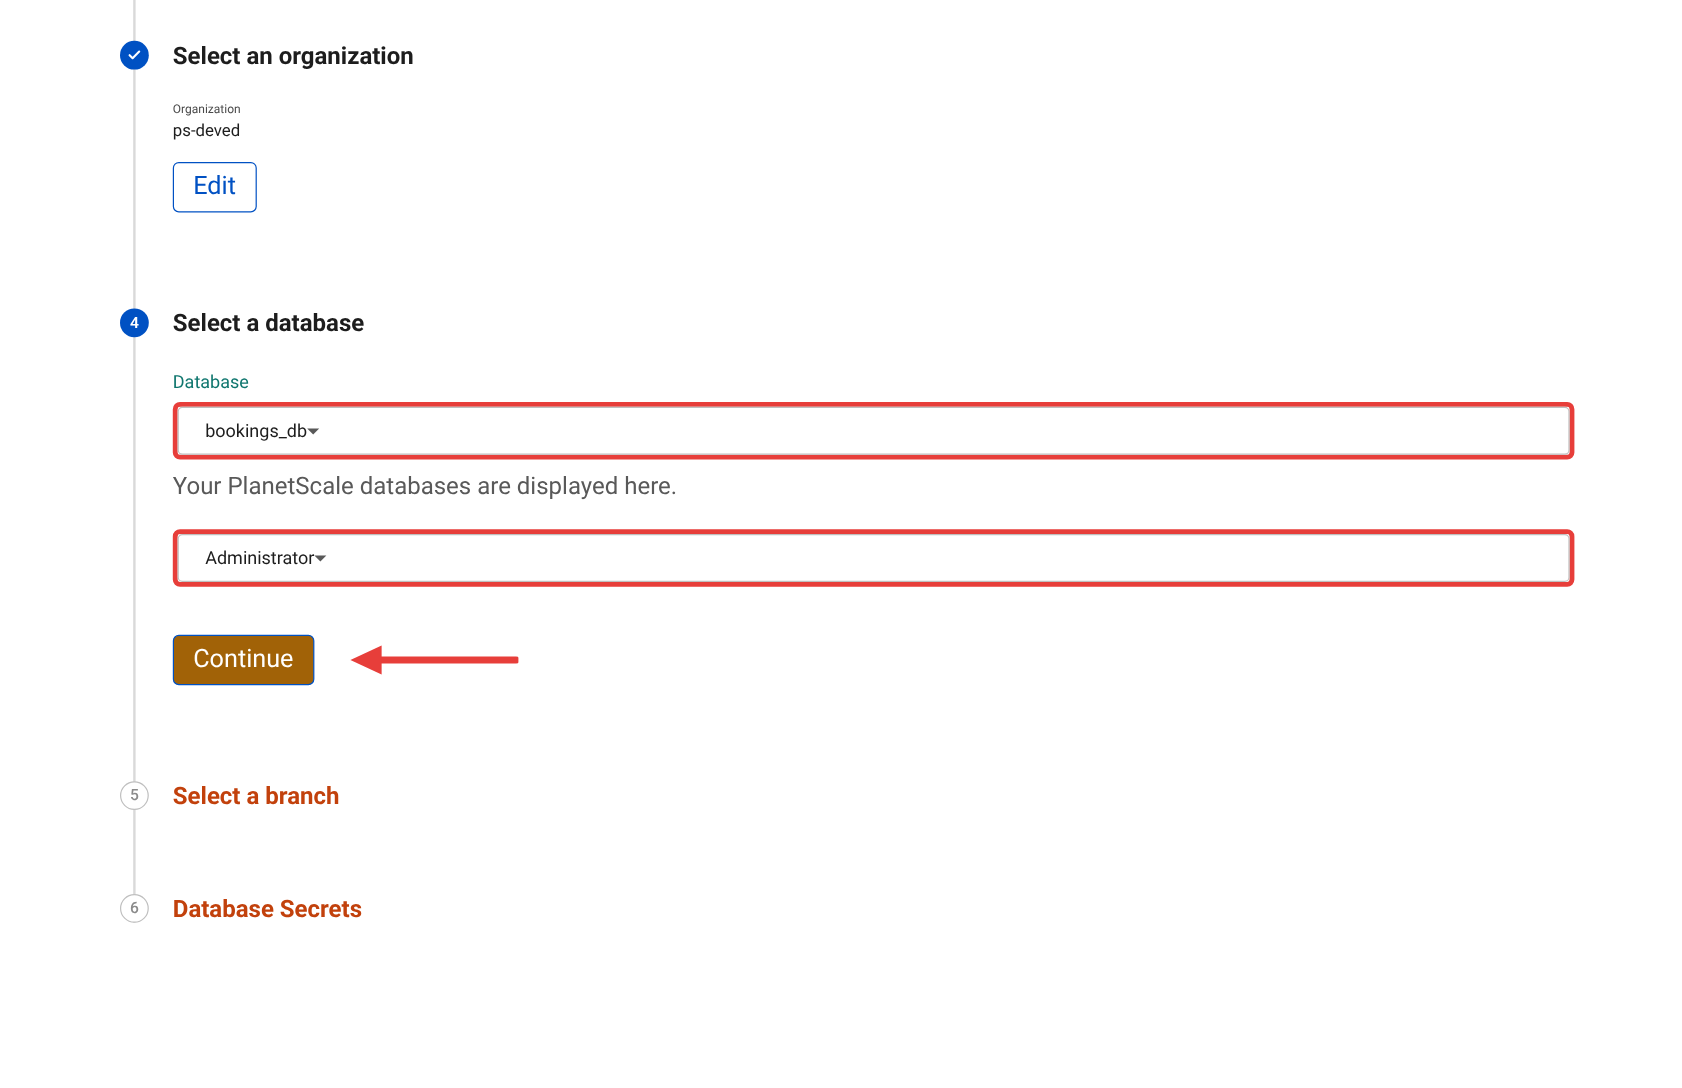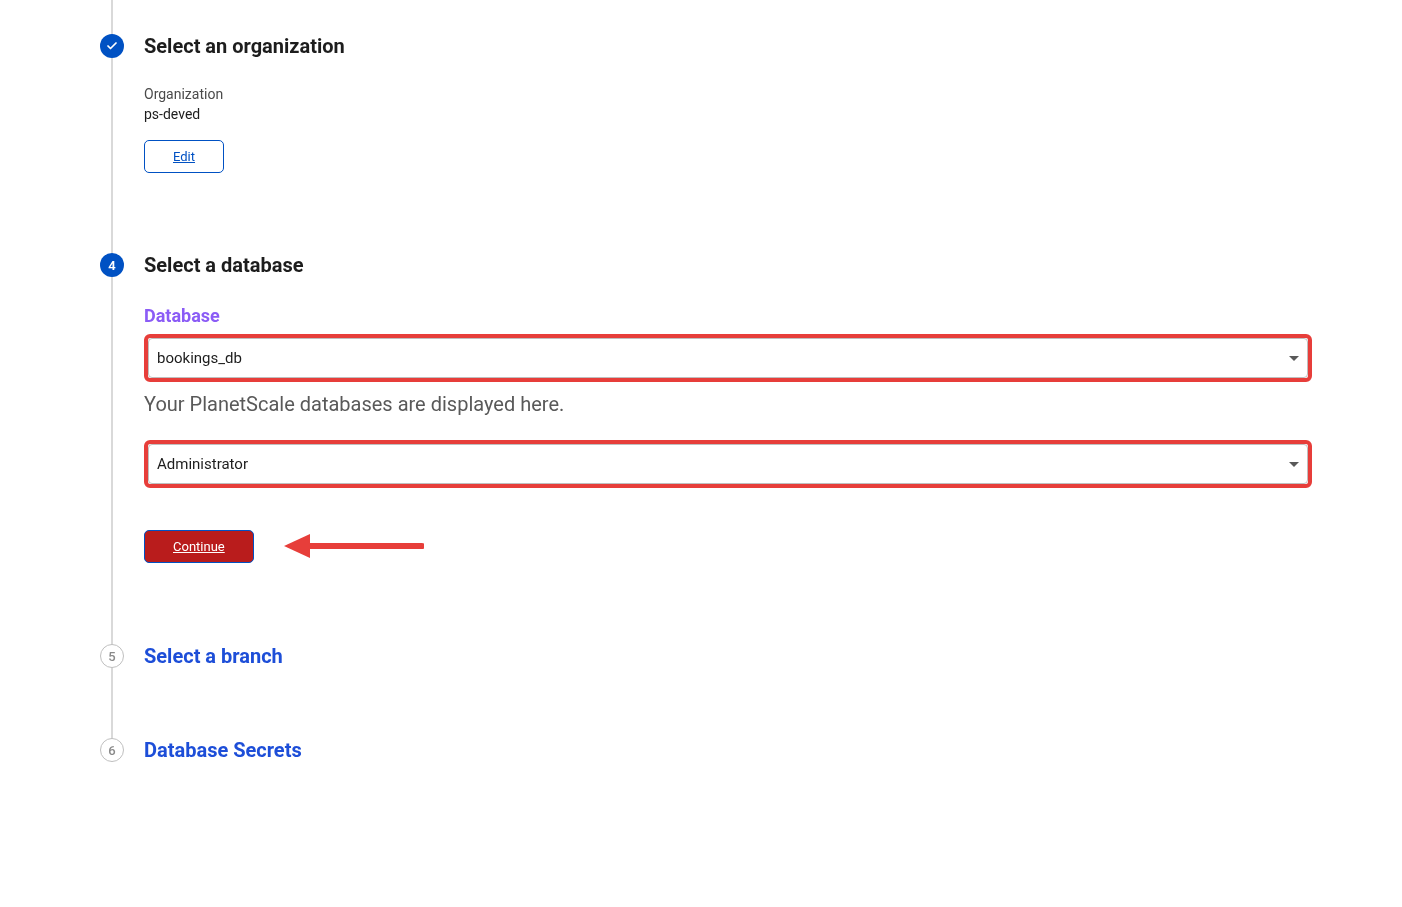--- a/index.html
+++ b/index.html
@@ -57,77 +57,75 @@
     font-weight: 500;
   }
   .step-title {
     font-size: 20px;
     font-weight: 700;
     color: #1d1d1d;
     margin-bottom: 28px;
     line-height: 24px;
   }
   .step-title.disabled {
-    color: #1d4ed8;
+    color: #c2410c;
   }
   .field-label {
-    font-size: 14px;
+    font-size: 10px;
     color: #4a4a4a;
     margin-bottom: 4px;
   }
   .field-value {
     font-size: 14px;
     color: #1d1d1d;
     margin-bottom: 18px;
   }
   .btn {
     display: inline-block;
-    padding: 8px 28px;
-    font-size: 13px;
+    padding: 8px 16px;
+    font-size: 21px;
     border-radius: 5px;
     cursor: pointer;
     font-family: inherit;
-    text-decoration: underline;
   }
   .btn-outline {
     background: #fff;
     border: 1px solid #0051c3;
     color: #0051c3;
   }
   .btn-primary {
-    background: #b91c1c;
+    background: #a16207;
     border: 1px solid #0051c3;
     color: #fff;
   }
   .form-group {
     margin-bottom: 24px;
   }
   .form-label {
     display: block;
-    font-size: 18px;
-    font-weight: 700;
-    color: #8b5cf6;
+    font-size: 15px;
+    font-weight: 400;
+    color: #0f766e;
     margin-bottom: 8px;
   }
   .highlight-wrap {
     border: 4px solid #e73e3a;
     border-radius: 6px;
     padding: 0;
   }
   .select-control {
     width: 100%;
     height: 40px;
-    padding: 0 8px;
+    padding: 0 22px;
     font-size: 15px;
     border: 1px solid #bfbfbf;
     border-radius: 4px;
     background: #fff;
     display: flex;
     align-items: center;
-    justify-content: space-between;
     cursor: pointer;
   }
   .select-caret {
     width: 0;
     height: 0;
     border-left: 5px solid transparent;
     border-right: 5px solid transparent;
     border-top: 5px solid #595959;
   }
   .help-text {

